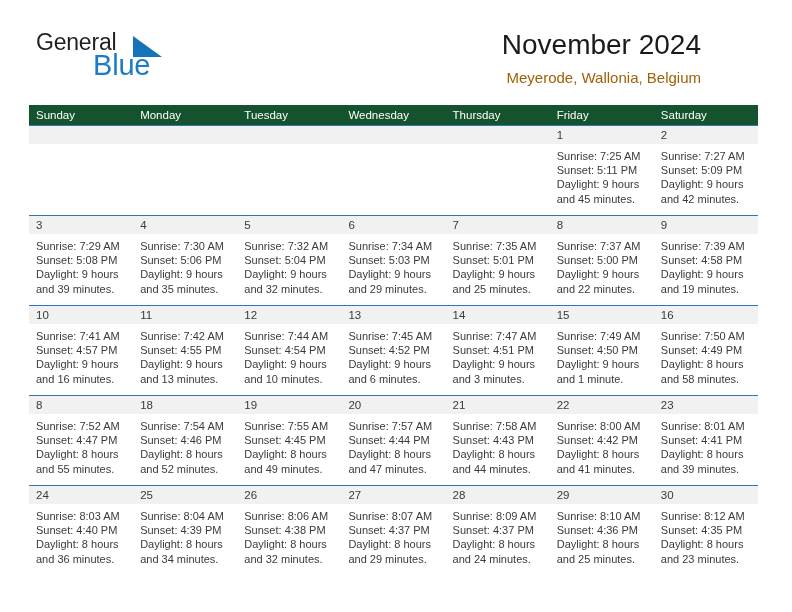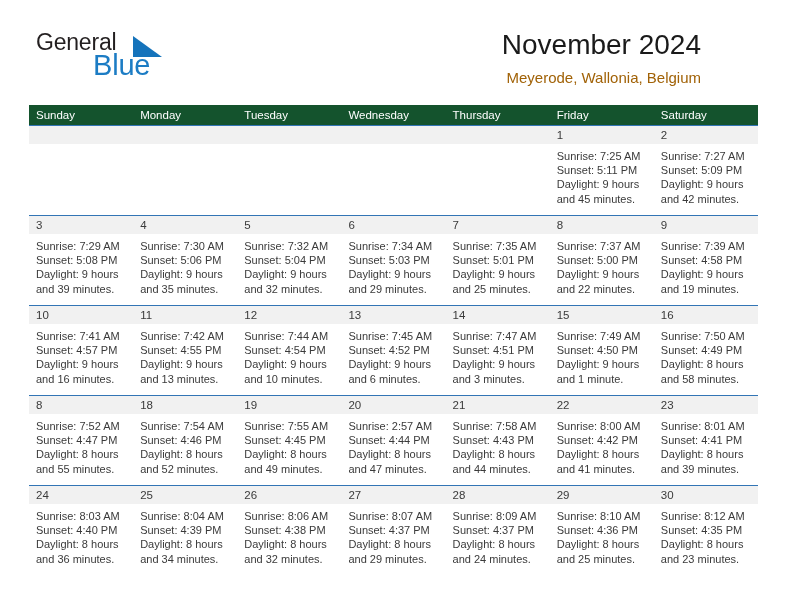--- a/index.html
+++ b/index.html
@@ -366,21 +366,21 @@
             <div class="cell-lines">
               <div>Sunrise: 7:55 AM</div>
               <div>Sunset: 4:45 PM</div>
               <div>Daylight: 8 hours</div>
               <div>and 49 minutes.</div>
             </div>
           </td>
           <td>
             <div class="daynum-band">20</div>
             <div class="cell-lines">
-              <div>Sunrise: 2:57 AM</div>
+              <div>Sunrise: 7:57 AM</div>
               <div>Sunset: 4:44 PM</div>
               <div>Daylight: 8 hours</div>
               <div>and 47 minutes.</div>
             </div>
           </td>
           <td>
             <div class="daynum-band">21</div>
             <div class="cell-lines">
               <div>Sunrise: 7:58 AM</div>
               <div>Sunset: 4:43 PM</div>

